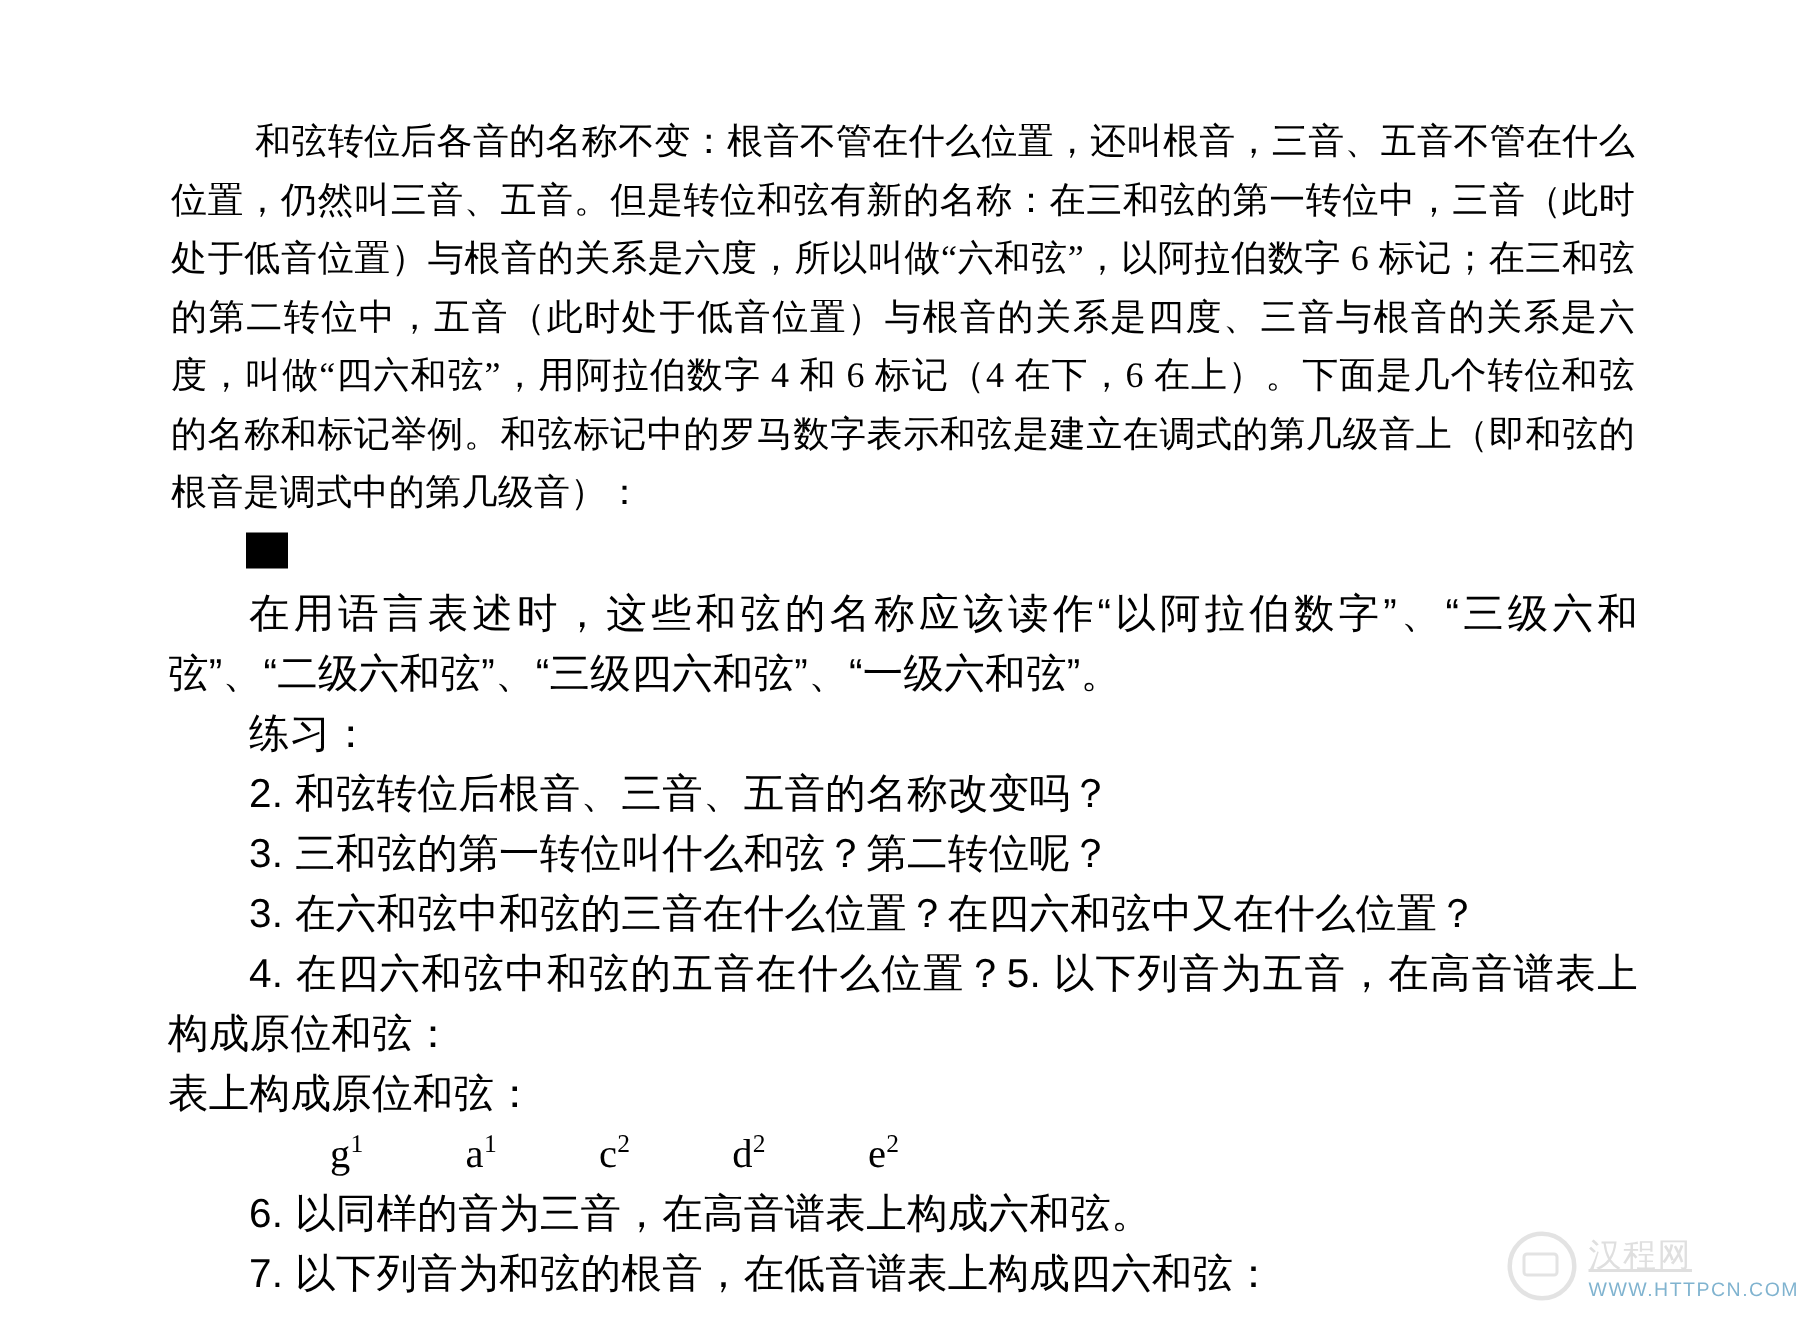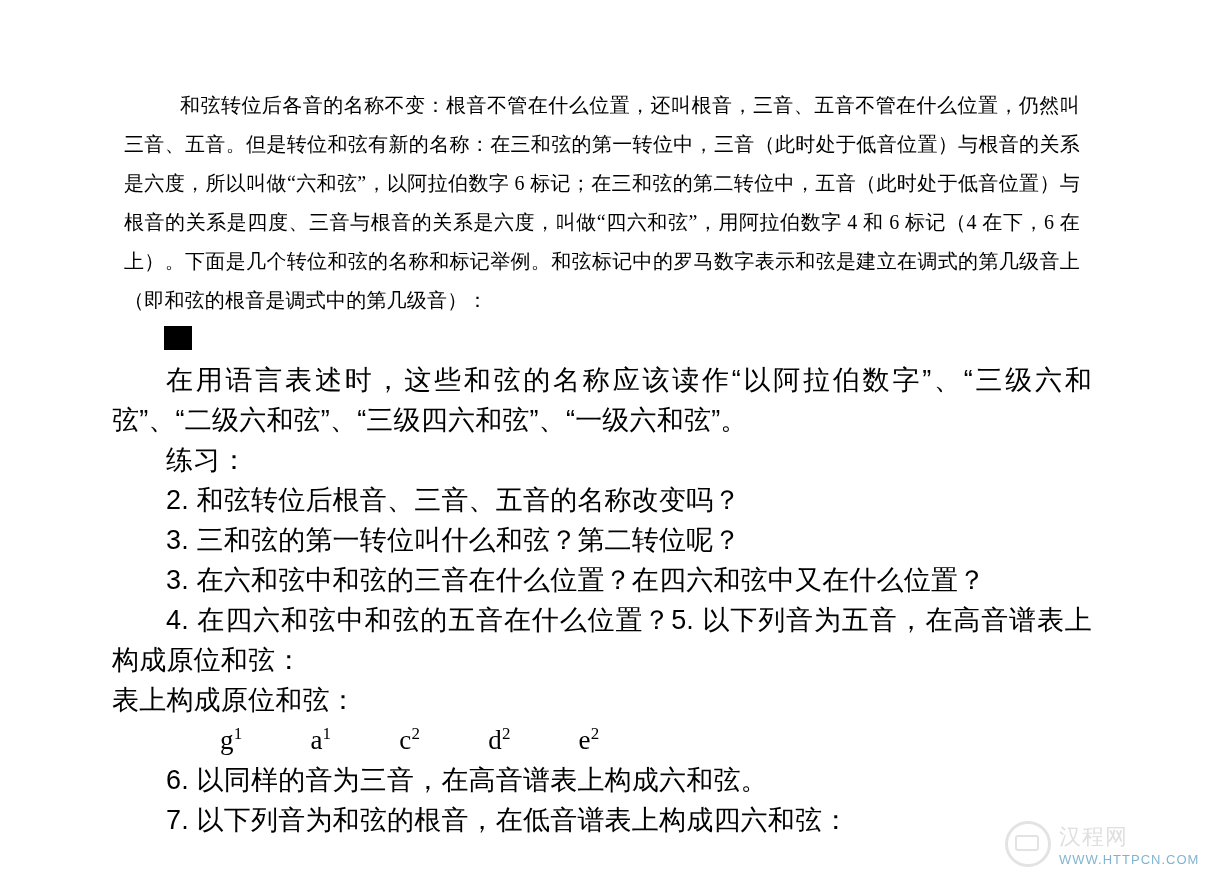--- a/index.html
+++ b/index.html
@@ -22,22 +22,22 @@
     width: 1209px;
     height: 888px;
   }
   .content {
     position: absolute;
     left: 112px;
     top: 74px;
     width: 980px;
   }
   p {
-    margin: 12px;
-    font-size: 20px;
+    margin: 2px;
+    font-size: 24px;
     line-height: 39px;
     text-align: justify;
     text-justify: inter-ideograph;
     letter-spacing: 0.2px;
   }
   p.indent {
     text-indent: 56px;
   }
   .para-block {
     margin-bottom: 0;
@@ -130,20 +130,21 @@
   .wm-text {
     display: flex;
     flex-direction: column;
     justify-content: center;
   }
   .wm-title {
     font-size: 22px;
     color: #c0c0c0;
     font-family: "Liberation Sans", sans-serif;
     letter-spacing: 1px;
+    text-decoration: underline;
   }
   .wm-url {
     font-size: 13px;
     color: #0369a1;
     font-family: "Liberation Sans", sans-serif;
     letter-spacing: 1px;
   }
 </style>
 </head>
 <body>

